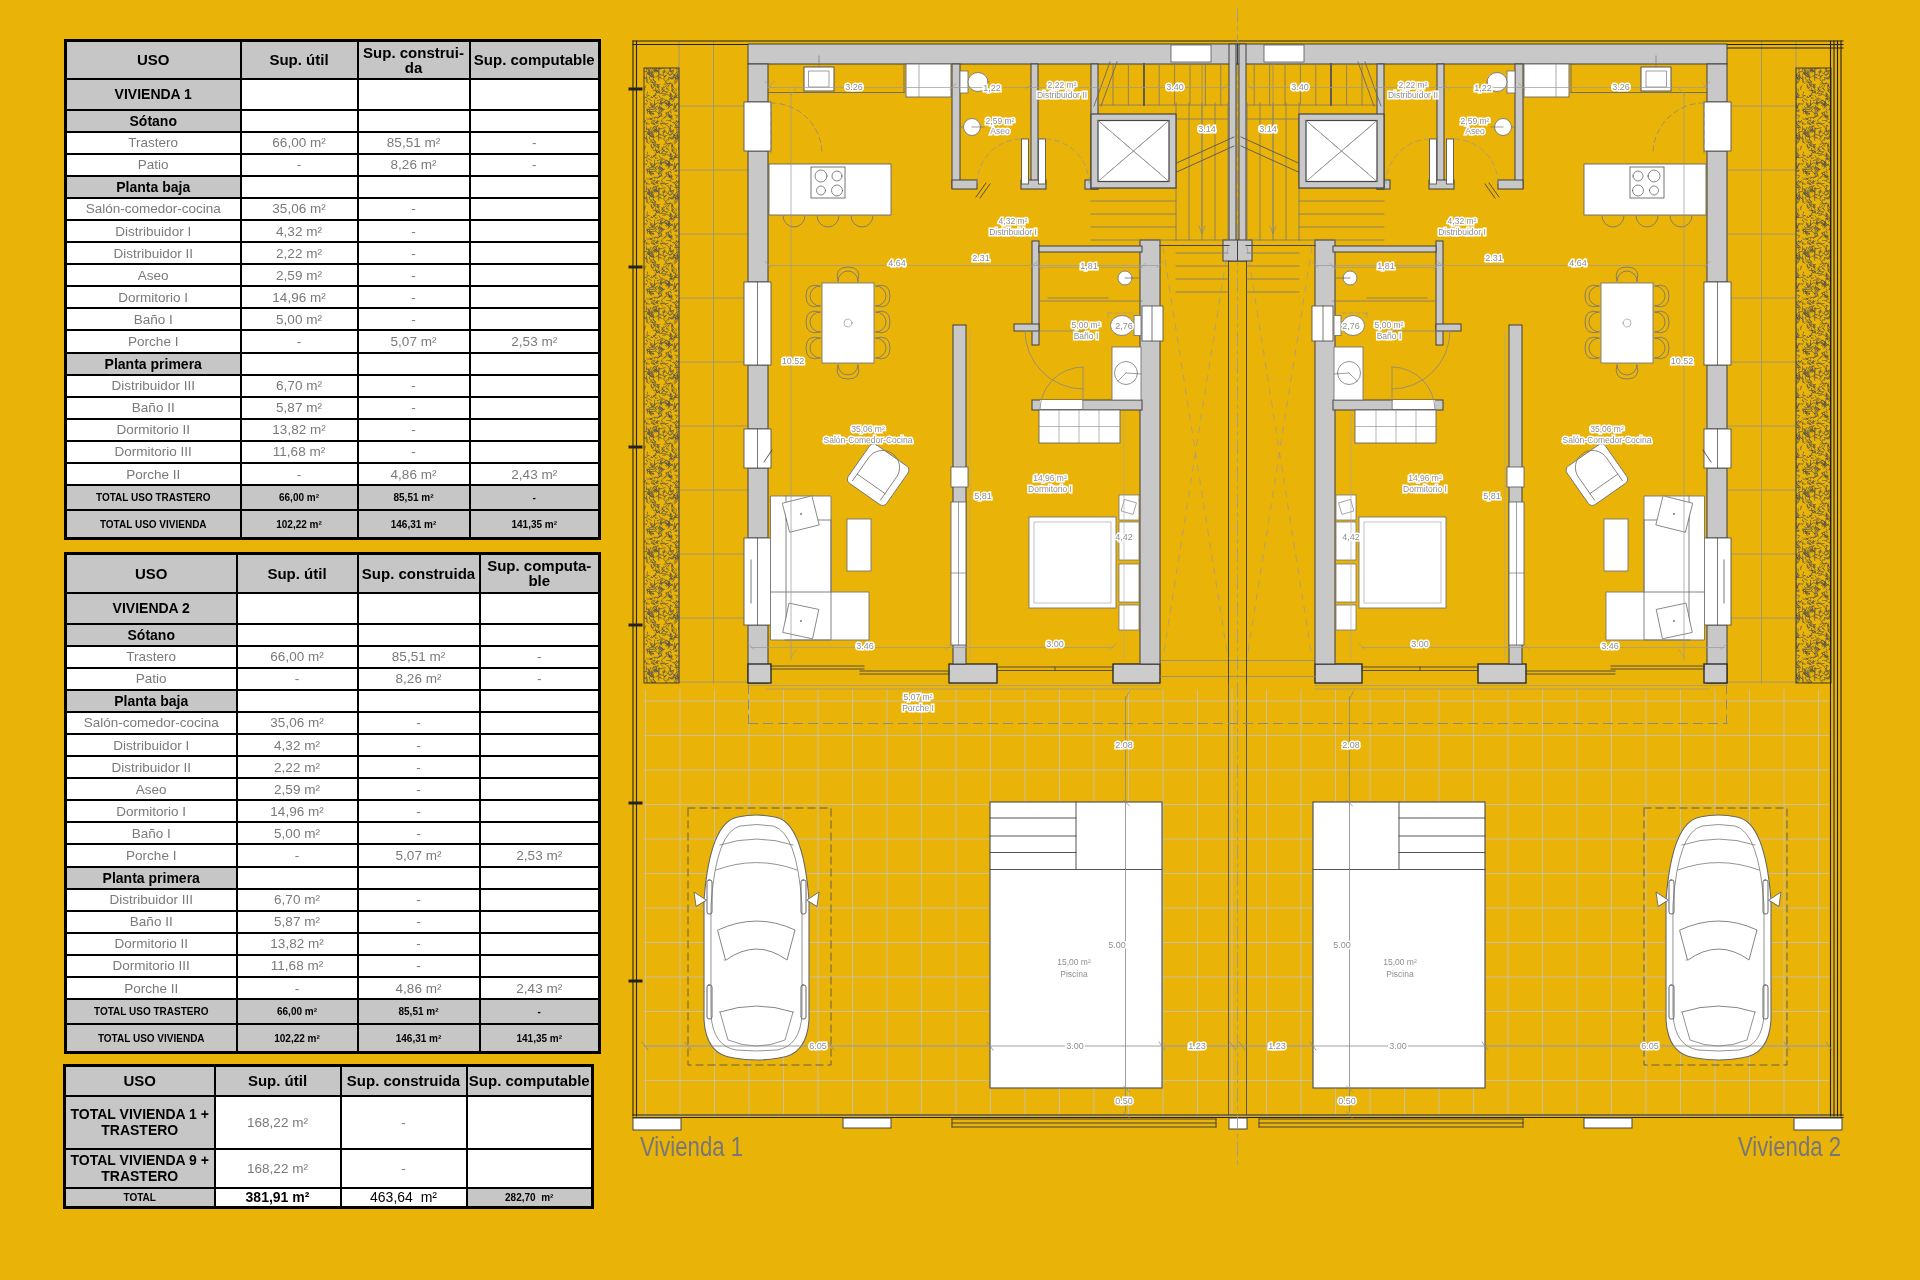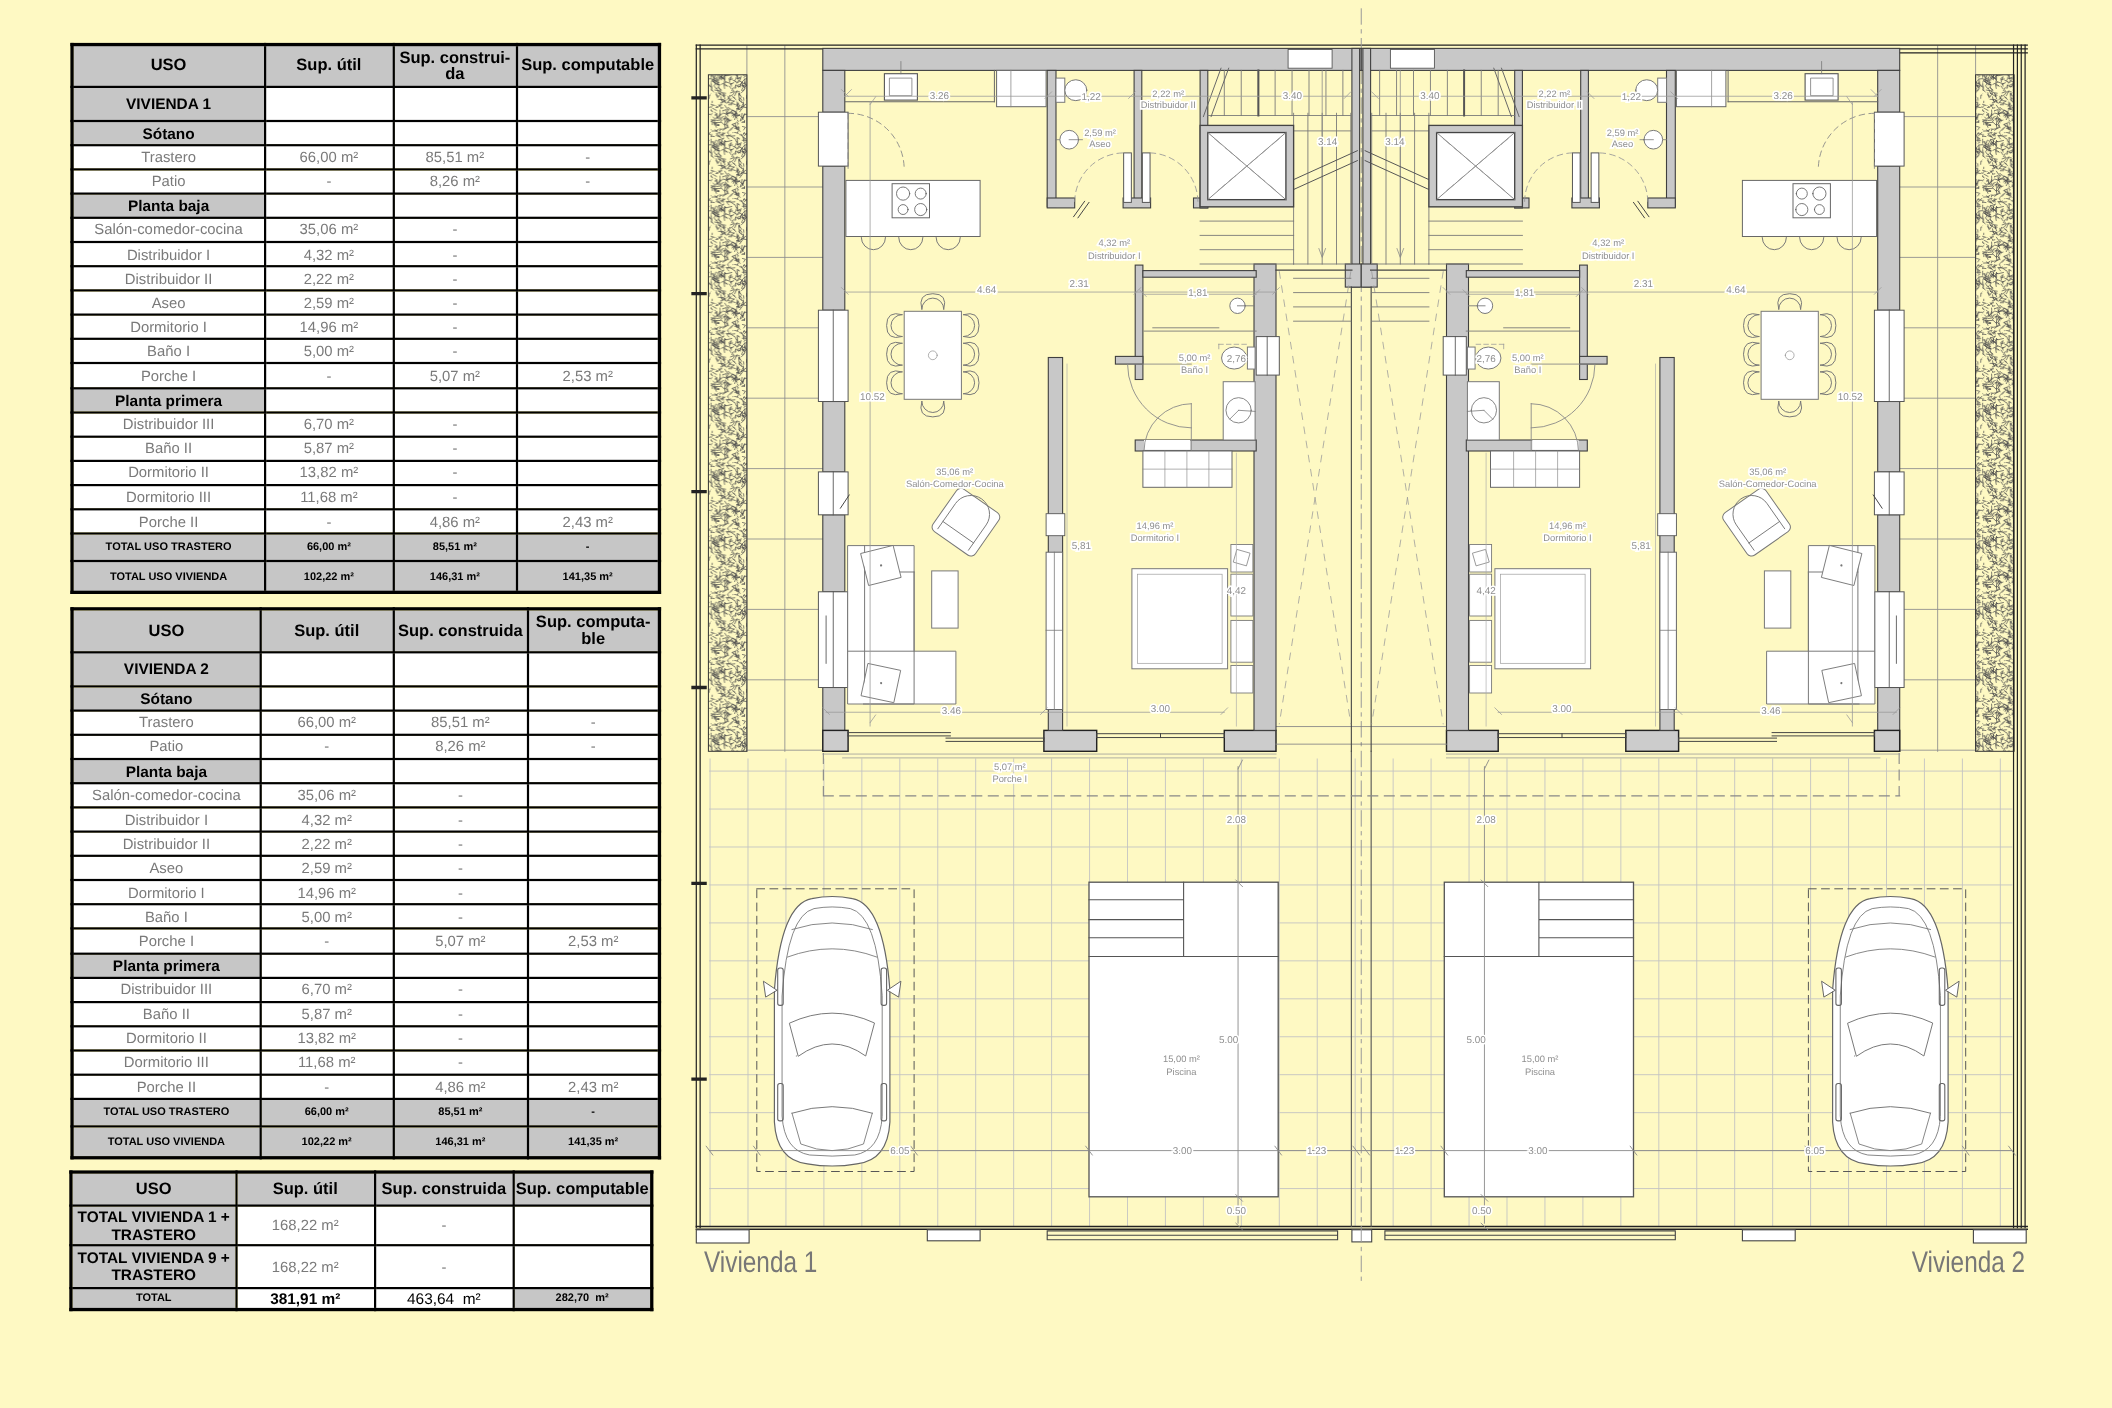--- a/index.html
+++ b/index.html
@@ -1,16 +1,16 @@
 <!DOCTYPE html>
 <html><head>
 <meta charset="utf-8">
 <style>
   html,body{margin:0;padding:0;background:#fff;}
-  #page{position:relative;width:1920px;height:1280px;background:#fef9c3;overflow:hidden;
+  #page{position:relative;width:1920px;height:1280px;background:#eab308;overflow:hidden;
         font-family:"Liberation Sans",sans-serif;}
   table.t{position:absolute;border-collapse:collapse;table-layout:fixed;
           font-family:"Liberation Sans",sans-serif;}
   table.t td{border:2px solid #000;padding:0;text-align:center;vertical-align:middle;
              overflow:hidden;white-space:nowrap;}
   .hd{background:#c6c6c6;font-weight:bold;color:#000;font-size:15px;}
   .sec{background:#c6c6c6;font-weight:bold;color:#000;font-size:14px;}
   .dat{color:#7a7a7a;font-size:13.5px;background:#fff;}
   .tot{background:#c6c6c6;font-weight:bold;color:#000;font-size:10px;}
   .wht{background:#fff;}
@@ -300,21 +300,21 @@
         <col style="width:126px">
         <col style="width:126px">
       </colgroup>
 <tbody>
         <tr style="height:30px">
           <td class="hd">USO</td>
           <td class="hd">Sup. útil</td>
           <td class="hd">Sup. construida</td>
           <td class="hd">Sup. computable</td>
         </tr>
-<tr style="height:36px">
+<tr style="height:53px">
           <td class="sec" style="white-space:normal;line-height:16px;">TOTAL VIVIENDA 1 + TRASTERO</td>
           <td class="dat">168,22 m²</td>
           <td class="dat">-</td>
           <td class="wht"></td>
         </tr>
 <tr style="height:39px">
           <td class="sec" style="white-space:normal;line-height:16px;">TOTAL VIVIENDA 9 + TRASTERO</td>
           <td class="dat">168,22 m²</td>
           <td class="dat">-</td>
           <td class="wht"></td>

